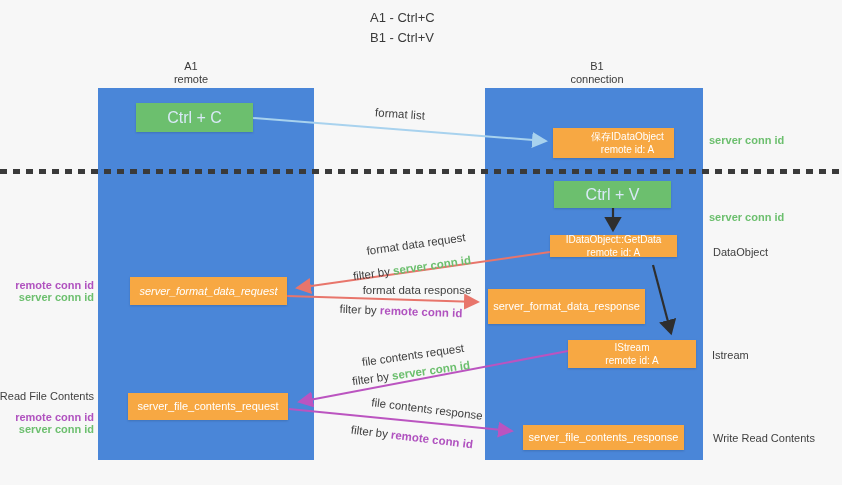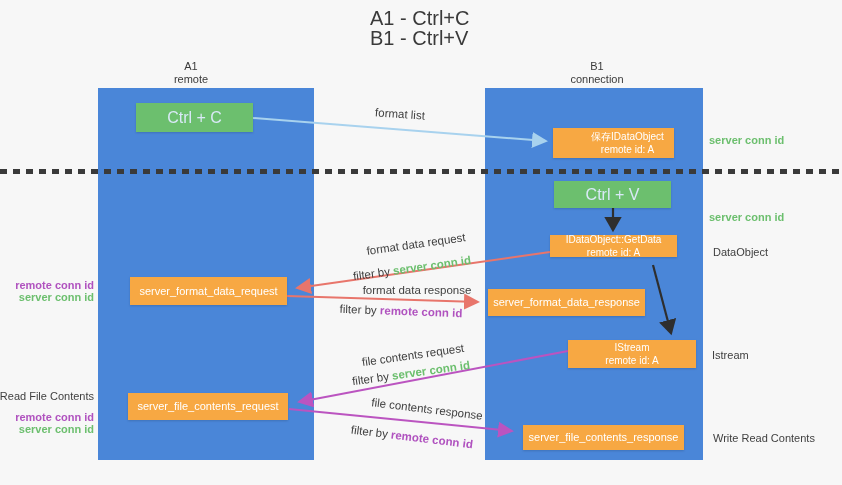--- a/index.html
+++ b/index.html
@@ -1,19 +1,19 @@
 <!DOCTYPE html>
 <html><head>
 <meta charset="utf-8">
 <style>
   html,body{margin:0;padding:0;}
   body{font-family:"Liberation Sans",sans-serif;background:#f7f7f7;}
   .stage{position:relative;width:842px;height:485px;background:#f7f7f7;overflow:hidden;}
   .abs{position:absolute;}
-  .title{left:370px;top:8px;font-size:20px;line-height:20px;color:#3a3a3a;}
+  .title{left:370px;top:8px;font-size:13px;line-height:20px;color:#3a3a3a;}
   .lane-header{font-size:11px;line-height:13px;color:#3a3a3a;text-align:center;transform:translateX(-50%);}
   .lane{background:#4a86d8;}
   .lane-a{left:98px;top:88px;width:216px;height:372px;}
   .lane-b{left:485px;top:88px;width:218px;height:372px;}
   .node{box-sizing:border-box;display:flex;flex-direction:column;align-items:center;justify-content:center;
         text-align:center;color:#ffffff;box-shadow:0 1px 2px rgba(0,0,0,.15);}
   .green-node{background:#6cbf6e;color:#d9e9f7;font-size:16px;}
   .orange-node{background:#f7a843;font-size:10px;line-height:13px;}
   .orange-node.one-line{font-size:11px;}
   .divider{left:0;top:169px;width:842px;height:5px;
@@ -86,23 +86,23 @@
     <div>remote id: A</div>
   </div>
 
   <div class="abs node green-node" style="left:554px;top:181px;width:117px;height:27px;">Ctrl + V</div>
 
   <div class="abs node orange-node" style="left:550px;top:235px;width:127px;height:22px;">
     <div>IDataObject::GetData</div>
     <div>remote id: A</div>
   </div>
 
-  <div class="abs node orange-node one-line" style="left:130px;top:277px;width:157px;height:28px;">server_format_data_request</div>
+  <div class="abs node orange-node one-line" style="left:130px;top:277px;width:157px;height:28px;font-style:italic;">server_format_data_request</div>
 
-  <div class="abs node orange-node one-line" style="left:488px;top:289px;width:157px;height:27px;">server_format_data_response</div>
+  <div class="abs node orange-node one-line" style="left:488px;top:289px;width:157px;height:35px;">server_format_data_response</div>
 
   <div class="abs node orange-node" style="left:568px;top:340px;width:128px;height:28px;">
     <div>IStream</div>
     <div>remote id: A</div>
   </div>
 
   <div class="abs node orange-node one-line" style="left:523px;top:425px;width:161px;height:25px;">server_file_contents_response</div>
 
   <div class="abs node orange-node one-line" style="left:128px;top:393px;width:160px;height:27px;">server_file_contents_request</div>
 

